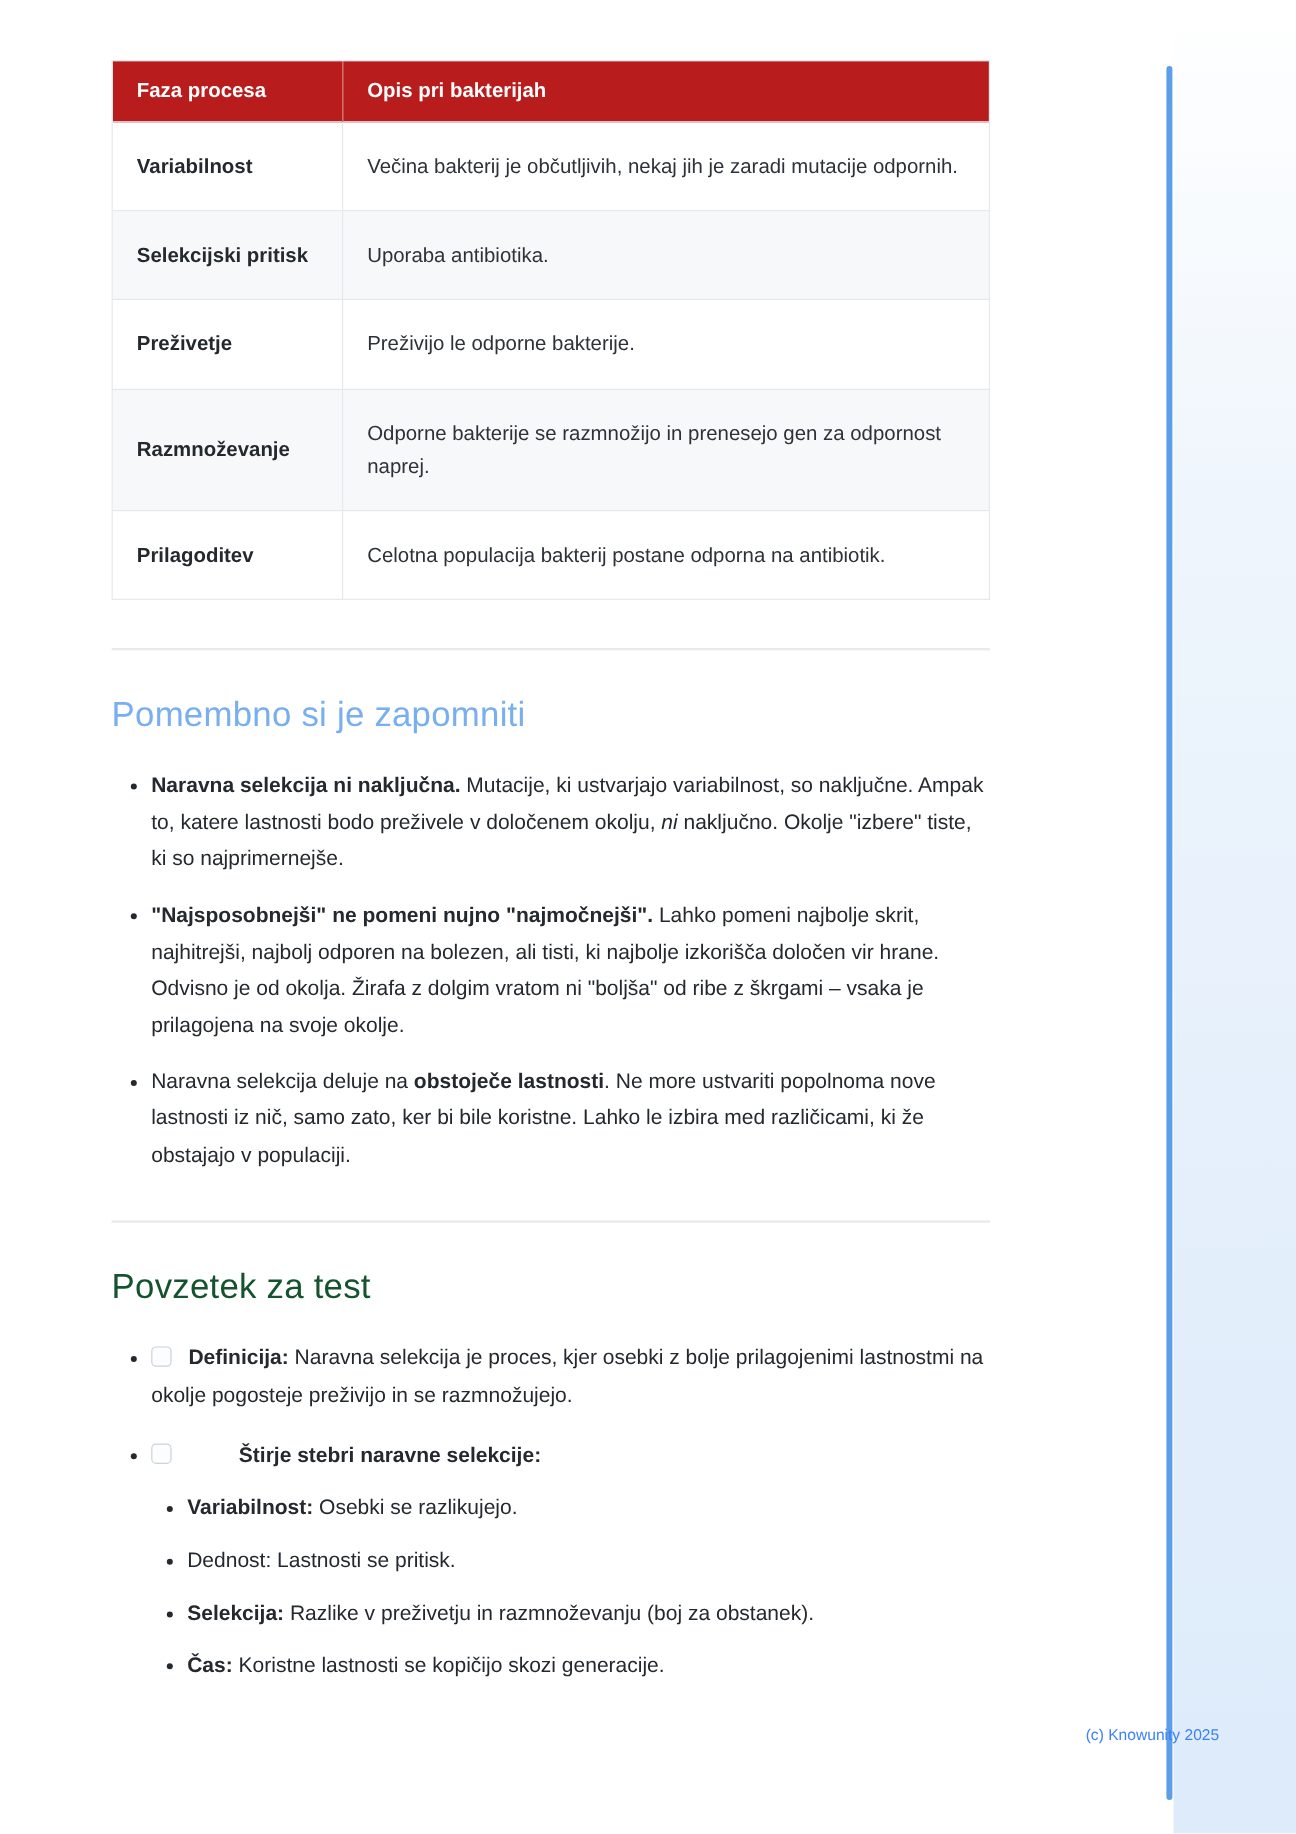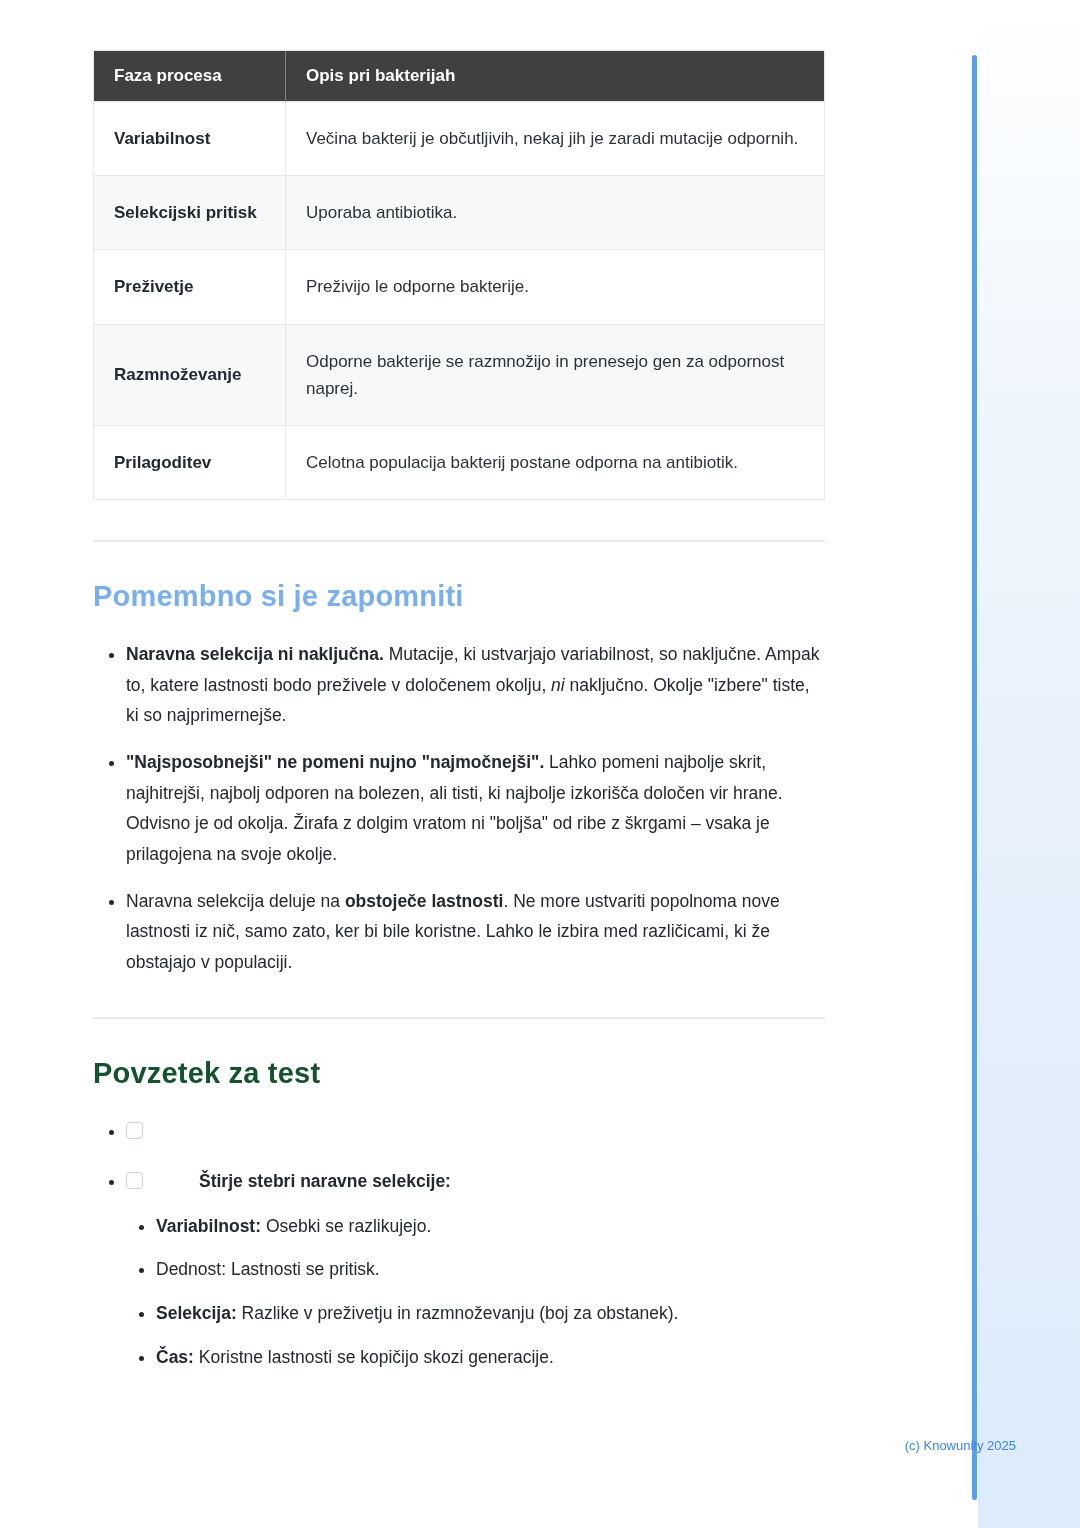--- a/index.html
+++ b/index.html
@@ -25,21 +25,21 @@
   }
   .content {
     position:absolute; left:93px; top:50px; width:732px;
   }
   table.process {
     border-collapse:collapse;
     width:100%;
     border:1px solid #e3e6ea;
   }
   table.process th {
-    background:#404040;
+    background:#b91c1c;
     color:#ffffff;
     text-align:left;
     font-size:17px;
     font-weight:700;
     padding:15px 20px;
   }
   table.process th:first-child {
     width:192px;
     border-right:1px solid rgba(255,255,255,0.35);
   }
@@ -54,21 +54,21 @@
   table.process td.phase { font-weight:700; color:#24292f; }
   table.process tbody tr:nth-child(even) { background:#f7f8fa; }
 
   hr.divider {
     border:none;
     border-top:2px solid #e8eaed;
     margin:40px 0 0 0;
   }
   h2.section-title {
     font-size:29px;
-    font-weight:700;
+    font-weight:400;
     margin:38px 0 26px 0;
     letter-spacing:0.2px;
   }
   h2.tone-light { color:#79afef; }
   h2.tone-strong { color:#14532d; }
 
   ul.bullets {
     margin:0; padding:0 0 0 33px;
     font-size:17.5px;
     line-height:1.75;
@@ -155,21 +155,21 @@
       <span><span>Naravna selekcija deluje na </span><span style="font-weight: 700;">obstoječe lastnosti</span><span>. Ne more ustvariti popolnoma nove lastnosti iz nič, samo zato, ker bi bile koristne. Lahko le izbira med različicami, ki že obstajajo v populaciji.</span></span>
     </li>
   </ul>
 
   <hr class="divider">
 
   <h2 class="section-title tone-strong">Povzetek za test</h2>
 
   <ul class="bullets checklist">
     <li>
-      <span class="checkbox"></span>
+      <span class="checkbox"></span><span><span style="font-weight: 700;">Definicija:</span><span> Naravna selekcija je proces, kjer osebki z bolje prilagojenimi lastnostmi na okolje pogosteje preživijo in se razmnožujejo.</span></span>
     </li>
     <li>
       <span class="checkbox"></span><span><span style="font-weight: 700; margin-left: 42px;">Štirje stebri naravne selekcije:</span></span>
       <ul class="sublist">
         <li>
           <span><span style="font-weight: 700;">Variabilnost:</span><span> Osebki se razlikujejo.</span></span>
         </li>
         <li>
           <span><span style="font-weight: 400;">Dednost:</span><span> Lastnosti se pritisk.</span></span>
         </li>

